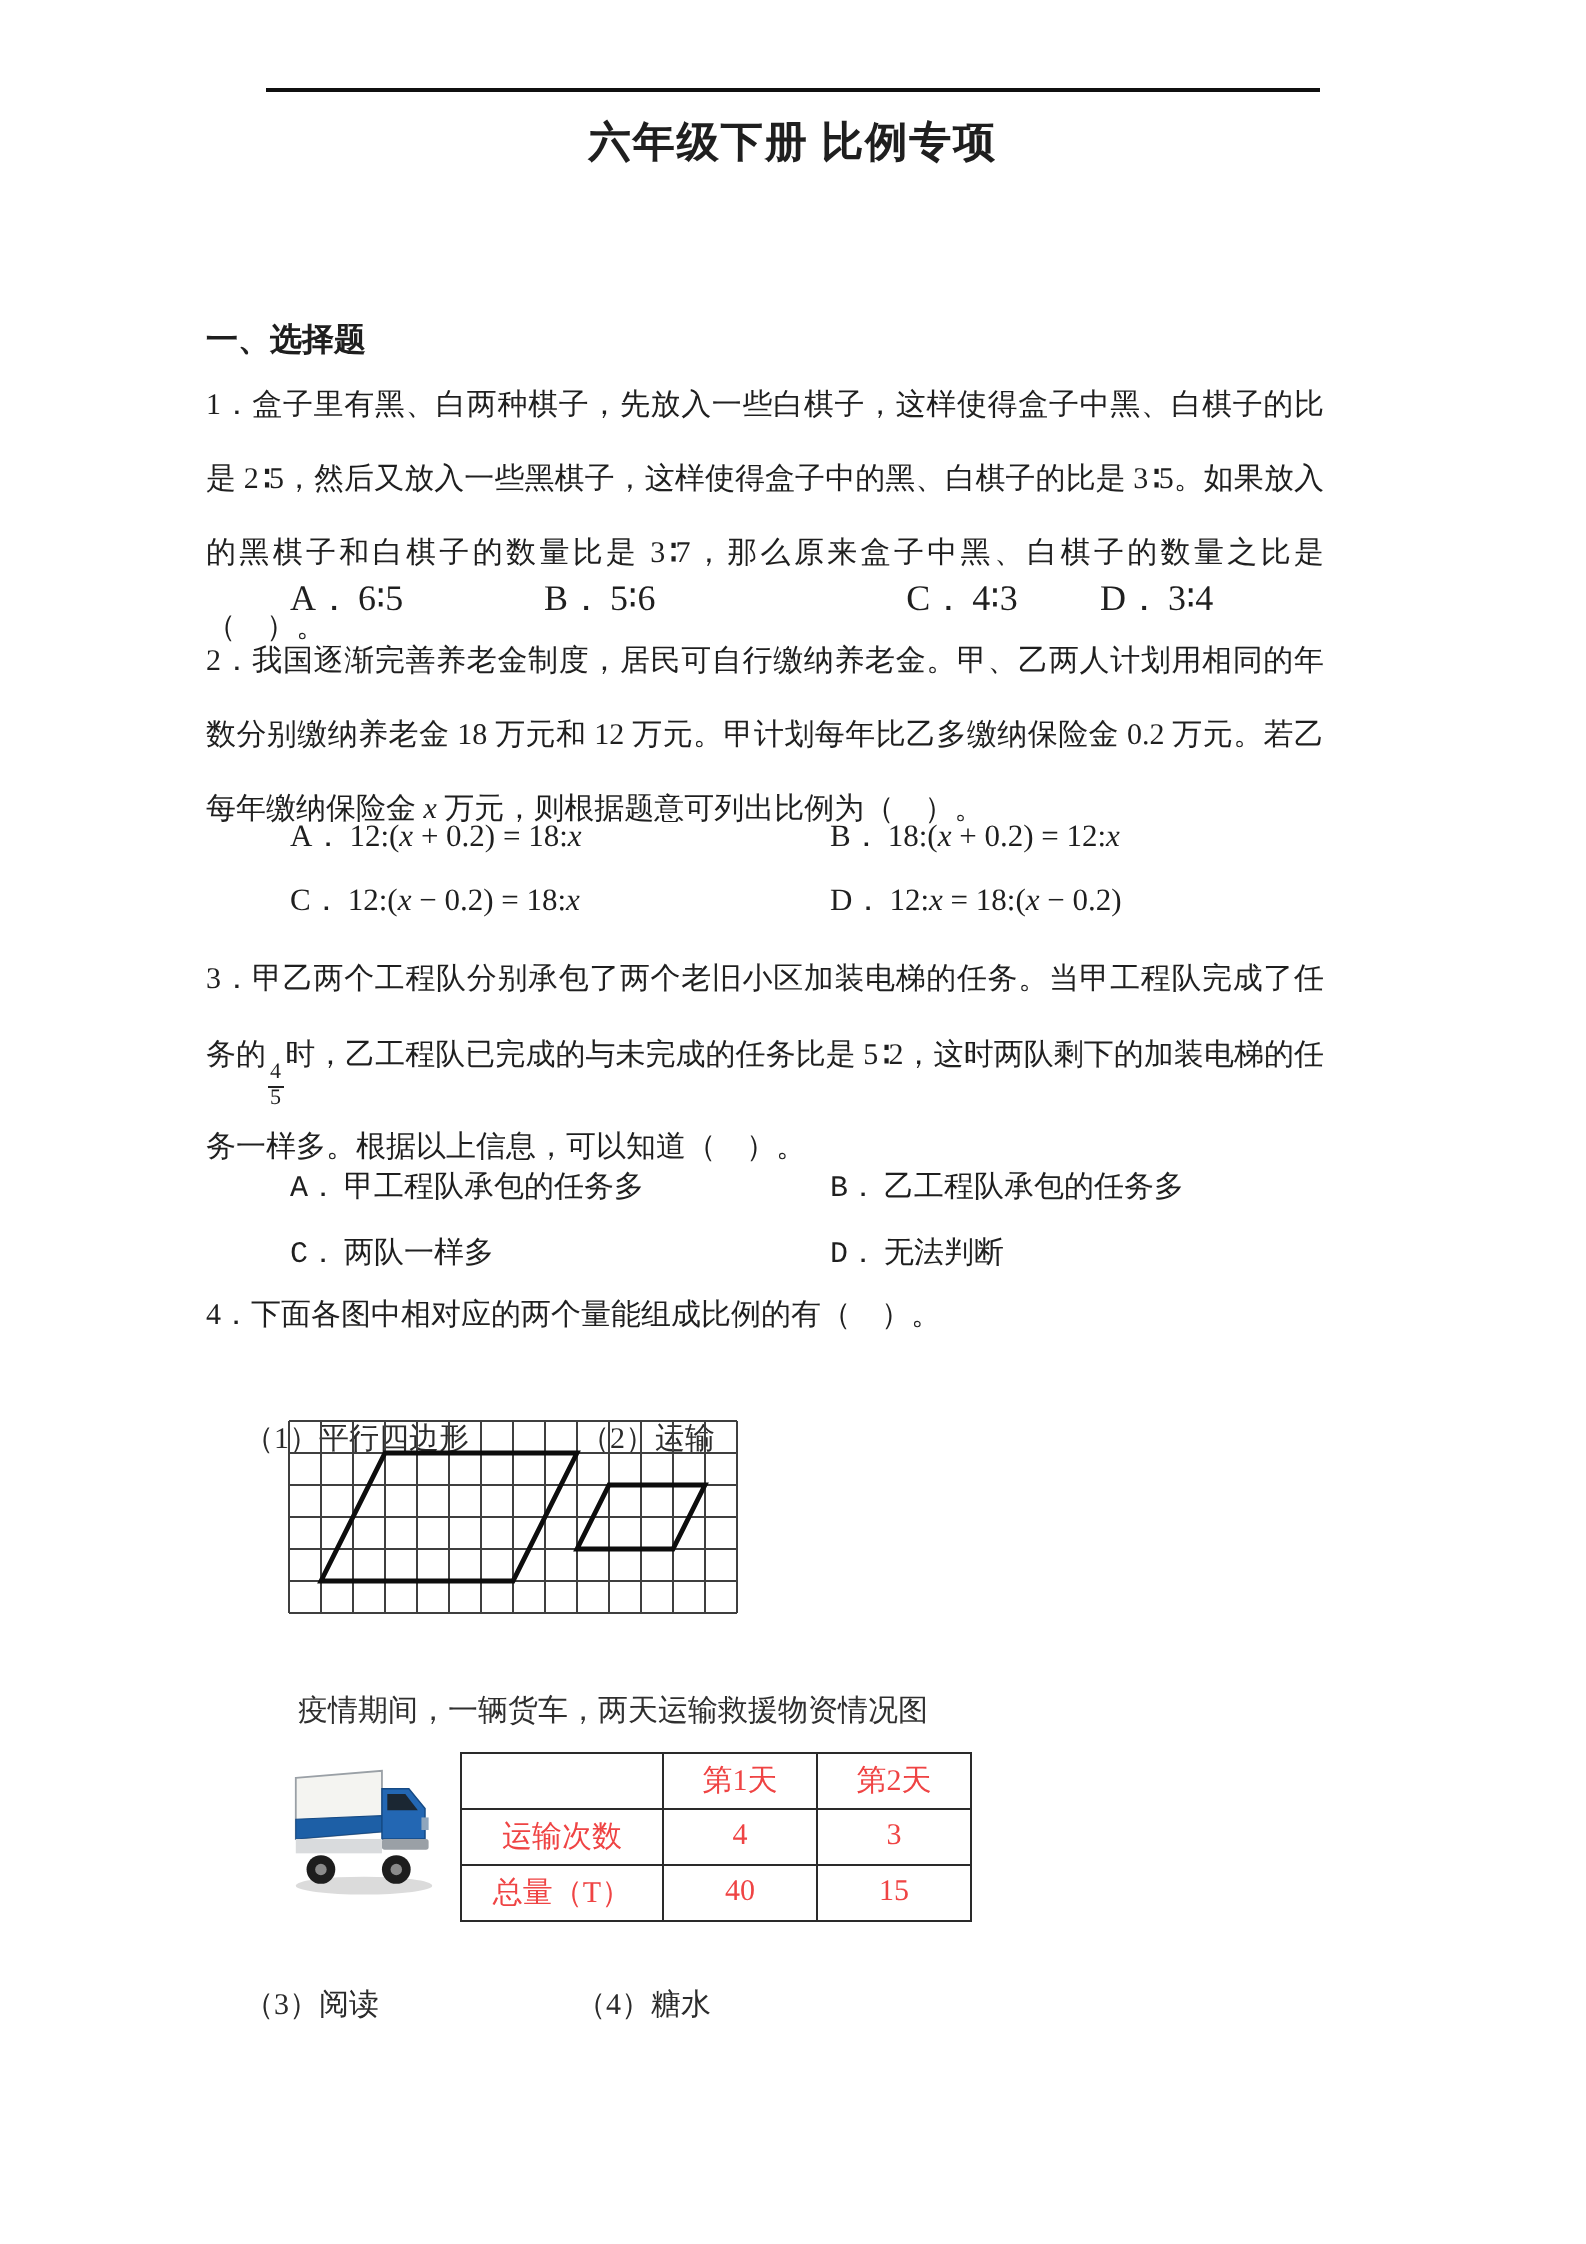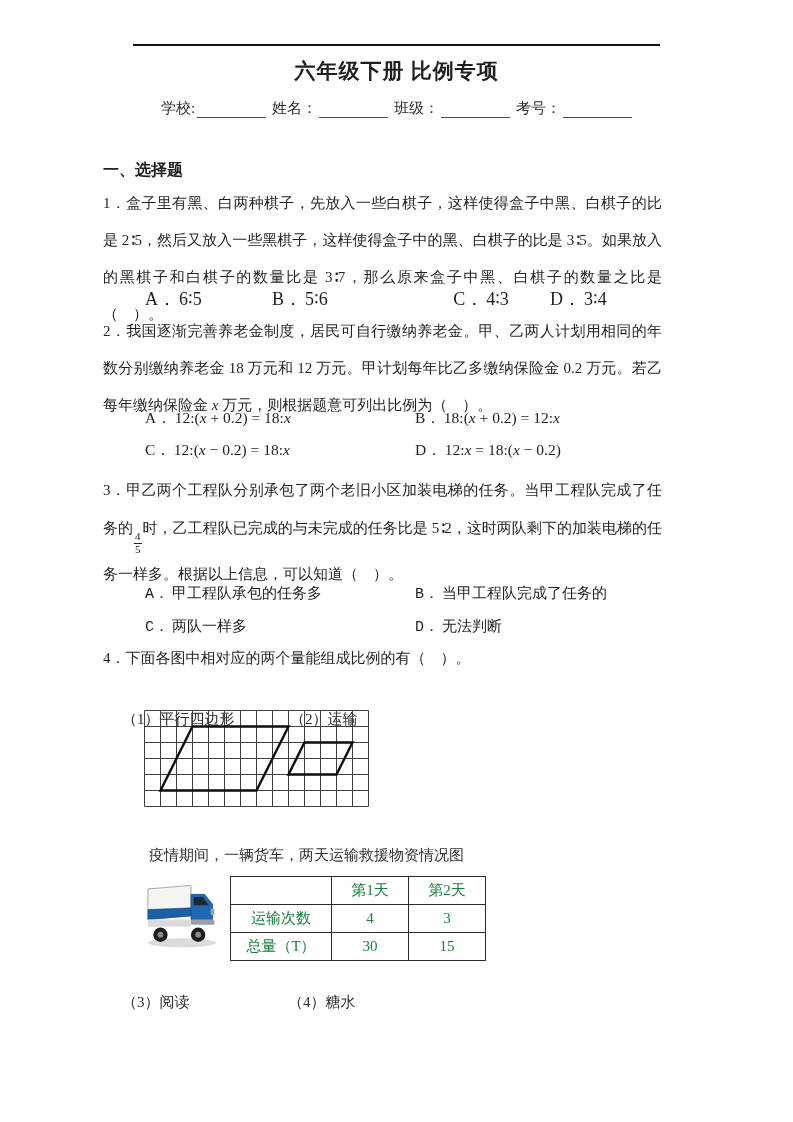--- a/index.html
+++ b/index.html
@@ -39,55 +39,37 @@
   .frac .num{padding:0 1px;}
   .subcaps{font-size:15px;color:#2b2b2b;}
   .subcaps12{left:122px;top:668px;margin-top:42px;}
   .subcaps34{left:122px;top:993px;}
   .subcaps .s1{display:inline-block;width:168px;}
   .subcaps34 .s1{width:166px;}
   .figure{left:144px;top:710px;}
   .caption{left:149px;top:846px;font-size:15px;color:#2f2f2f;}
   .truck-table{left:144px;top:872px;display:flex;align-items:flex-start;}
   .truck{margin-top:8px;}
-  table.transport{border-collapse:collapse;margin-left:10px;margin-top:4px;font-size:15px;color:#15803d;}
+  table.transport{border-collapse:collapse;margin-left:10px;margin-top:4px;font-size:15px;color:#ef4444;}
   table.transport td,table.transport th{
     border:1px solid #2a2a2a;height:27px;text-align:center;font-weight:normal;padding:0 4px;
   }
   table.transport .c0{width:92px;}
   table.transport .c1{width:68px;}
   table.transport .c2{width:68px;}
 </style>
 </head>
 <body>
 
 <div class="page">
 
   <div class="abs rule"></div>
 
   <div class="abs title">六年级下册 比例专项</div>
 
-  <div class="abs info">
-    <span class="fld">
-      <span>学校:</span>
-      <span class="blank-line"></span>
-    </span>
-    <span class="fld">
-      <span>姓名：</span>
-      <span class="blank-line"></span>
-    </span>
-    <span class="fld">
-      <span>班级：</span>
-      <span class="blank-line"></span>
-    </span>
-    <span class="fld">
-      <span>考号：</span>
-      <span class="blank-line"></span>
-    </span>
-  </div>
 
   <div class="abs sec-heading">一、选择题</div>
 
   <p class="abs qp q1p"><span>1．</span><span>盒子里有黑、白两种棋子，先放入一些白棋子，这样使得盒子中黑、白棋子的比是 2∶5，然后又放入一些黑棋子，这样使得盒子中的黑、白棋子的比是 3∶5。如果放入的黑棋子和白棋子的数量比是 3∶7，那么原来盒子中黑、白棋子的数量之比是（　）。</span></p>
   <div class="abs opt-row">
     <span class="opt"><span class="lbl">A．</span><span>6∶5</span></span>
     <span class="opt"><span class="lbl">B．</span><span>5∶6</span></span>
     <span class="opt"><span class="lbl">C．</span><span>4∶3</span></span>
     <span class="opt"><span class="lbl">D．</span><span>3∶4</span></span>
   </div>
@@ -99,21 +81,21 @@
     <span class="opt"><span class="lbl">C．</span><span class="math">12:(<i>x</i> − 0.2) = 18:<i>x</i></span></span>
     <span class="opt"><span class="lbl">D．</span><span class="math">12:<i>x</i> = 18:(<i>x</i> − 0.2)</span></span>
   </div>
 
   <p class="abs qp lh38 q3p"><span>3．</span><span>甲乙两个工程队分别承包了两个老旧小区加装电梯的任务。当甲工程队完成了任务的</span><span class="frac">
         <span class="num">4</span>
         <span class="den">5</span>
       </span><span>时，乙工程队已完成的与未完成的任务比是 5∶2，这时两队剩下的加装电梯的任务一样多。根据以上信息，可以知道（　）。</span></p>
   <div class="abs opt-grid q3opts">
     <span class="opt"><span class="lbl">A．</span><span>甲工程队承包的任务多</span></span>
-    <span class="opt"><span class="lbl">B．</span><span>当甲工程队完成了任务的</span></span>
+    <span class="opt"><span class="lbl">B．</span><span>乙工程队承包的任务多</span></span>
     <span class="opt"><span class="lbl">C．</span><span>两队一样多</span></span>
     <span class="opt"><span class="lbl">D．</span><span>无法判断</span></span>
   </div>
 
   <p class="abs qp q4p"><span>4．</span><span>下面各图中相对应的两个量能组成比例的有（　）。</span></p>
 
   <div class="abs subcaps subcaps12">
     <span class="s1">（1）平行四边形</span><span>（2）运输</span>
   </div>
 
@@ -147,21 +129,21 @@
         <th class="c1">第1天</th>
         <th class="c2">第2天</th>
       </tr>
       <tr>
         <td>运输次数</td>
         <td>4</td>
         <td>3</td>
       </tr>
       <tr>
         <td>总量（T）</td>
-        <td>30</td>
+        <td>40</td>
         <td>15</td>
       </tr>
     </tbody>
       </table>
   </div>
 
   <div class="abs subcaps subcaps34">
     <span class="s1">（3）阅读</span><span>（4）糖水</span>
   </div>
 

